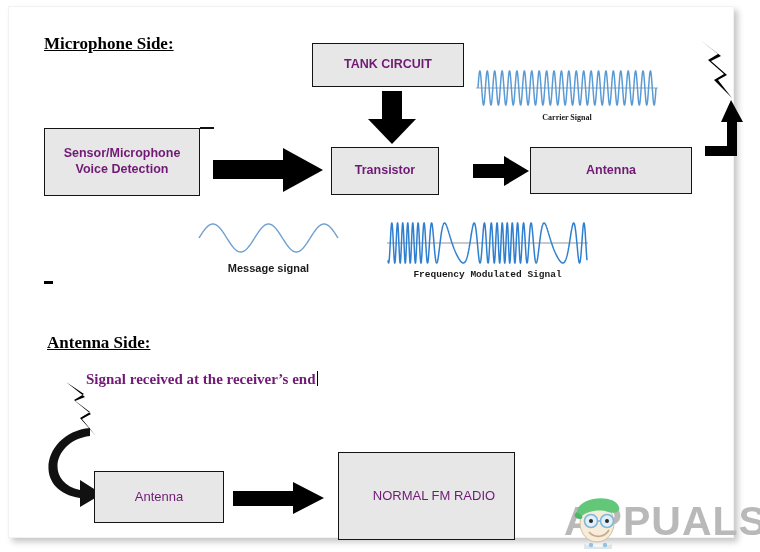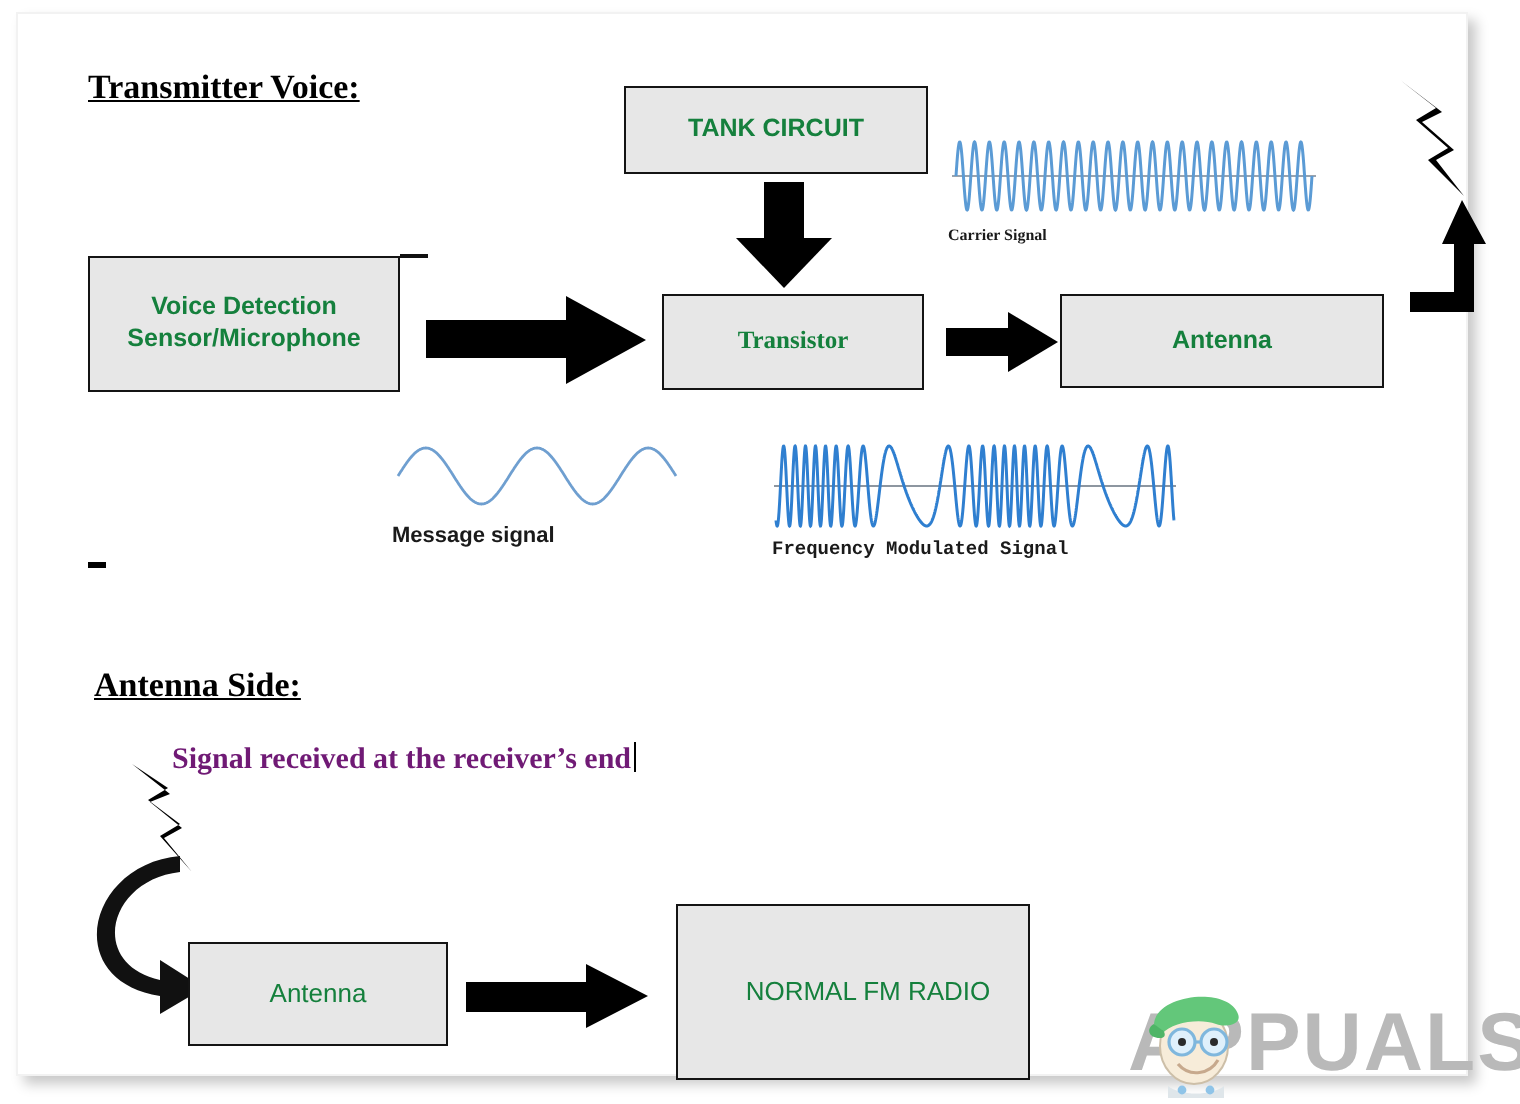--- a/index.html
+++ b/index.html
@@ -84,29 +84,29 @@
   
   .box {
     position: absolute;
     background: #e7e7e7;
     border: 1.5px solid #141414;
     box-sizing: border-box;
     display: flex;
     align-items: center;
     justify-content: center;
     text-align: center;
-    color: #15803d;
+    color: #701a75;
     line-height: 1.25;
   }
   .box.bold { font-weight: bold; font-size: 12.5px; }
   .box.plain { font-weight: normal; font-size: 13px; }
 
   #box-voice     { left: 44px;  top: 128px; width: 156px; height: 68px; }
   #box-tank      { left: 312px; top: 43px;  width: 152px; height: 44px; }
-  #box-transistor{ left: 331px; top: 147px; width: 131px; height: 48px; font-family: Liberation Serif, serif; }
+  #box-transistor{ left: 331px; top: 147px; width: 108px; height: 48px; }
   #box-antenna-tx{ left: 530px; top: 147px; width: 162px; height: 47px; }
   #box-antenna-rx{ left: 94px;  top: 471px; width: 130px; height: 52px; }
   #box-fmradio   { left: 338px; top: 452px; width: 177px; height: 88px; padding-left: 15px; }
 
   
   #voice-tick {
     position: absolute;
     left: 200px;
     top: 127px;
     width: 14px;
@@ -165,21 +165,21 @@
     width: 0; height: 0;
     border-style: solid;
     border-width: 25px 24px 0 24px;
     border-color: #000 transparent transparent transparent;
   }
 
   
   .wave-block { position: absolute; }
   .wave-block svg { display: block; }
   .wave-caption {
-    text-align: left;
+    text-align: center;
     color: #1a1a1a;
     white-space: nowrap;
   }
   #wave-carrier { left: 474px; top: 64px; width: 186px; }
   #wave-carrier .wave-caption {
     font-family: "Liberation Serif", serif;
     font-weight: bold;
     font-size: 8px;
     margin-top: 1px;
   }
@@ -222,26 +222,26 @@
     color: #b9b9b9;
   }
 </style>
 </head>
 <body>
 
 <div id="canvas">
   <div id="page"></div>
   <div id="inner">
 
-    <div class="section-title" id="title-transmitter">Transmitter Voice:</div>
+    <div class="section-title" id="title-transmitter">Microphone Side:</div>
 
     <div class="box bold" id="box-voice">
       <div>
+        <div>Sensor/Microphone</div>
         <div>Voice Detection</div>
-        <div>Sensor/Microphone</div>
       </div>
     </div>
     <div id="voice-tick"></div>
 
     <div class="box bold" id="box-tank">
       <span>TANK CIRCUIT</span>
     </div>
 
     <div class="box bold" id="box-transistor">
       <span>Transistor</span>

